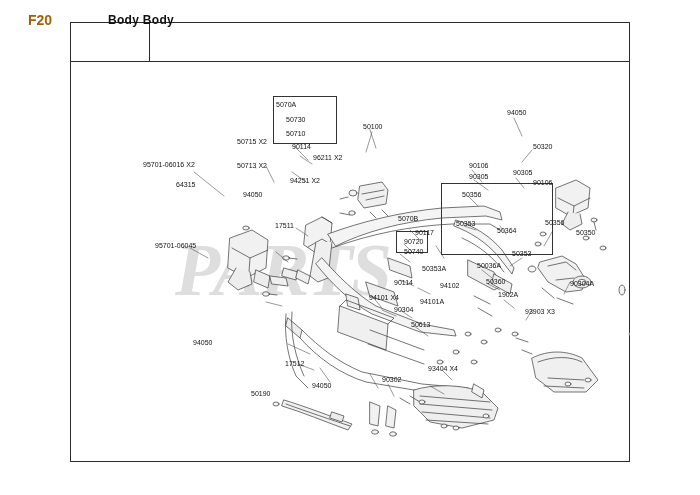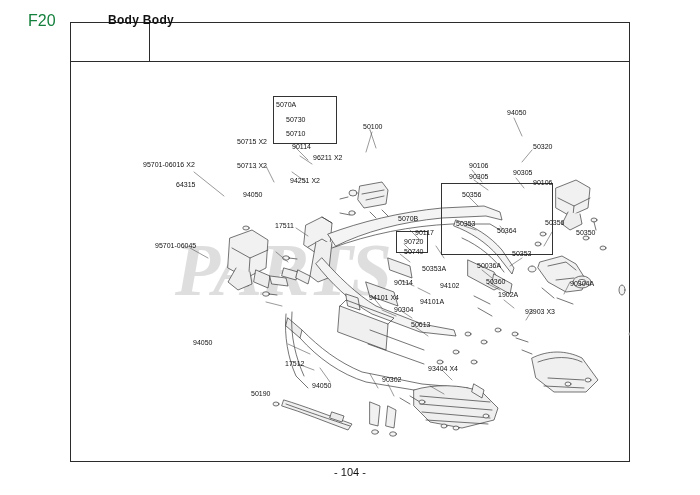--- a/index.html
+++ b/index.html
@@ -44,23 +44,23 @@
     top: 0;
     width: 80px;
     height: 39px;
     border-right: 1px solid #2b2b2b;
     box-sizing: border-box;
   }
   .title-code {
     position: absolute;
     left: 28px;
     top: 12px;
-    font-size: 16px;
-    font-weight: normal;
-    color: #15803d;
+    font-size: 14px;
+    font-weight: bold;
+    color: #a16207;
   }
   .title-text {
     position: absolute;
     left: 108px;
     top: 13px;
     font-size: 12px;
     font-weight: bold;
     color: #111;
     letter-spacing: 0.3px;
   }
@@ -348,15 +348,14 @@
   <div class="lbl" style="left:498px;top:290px;">1902A</div>
   <div class="lbl" style="left:525px;top:307px;">93903  X3</div>
   <div class="lbl" style="left:411px;top:320px;">50613</div>
   <div class="lbl" style="left:193px;top:338px;">94050</div>
   <div class="lbl" style="left:285px;top:359px;">17512</div>
   <div class="lbl" style="left:312px;top:381px;">94050</div>
   <div class="lbl" style="left:382px;top:375px;">90302</div>
   <div class="lbl" style="left:428px;top:364px;">93404  X4</div>
   <div class="lbl" style="left:251px;top:389px;">50190</div>
 
-  <div class="page-number">- 104 -</div>
 
 </div>
 
 </body></html>

